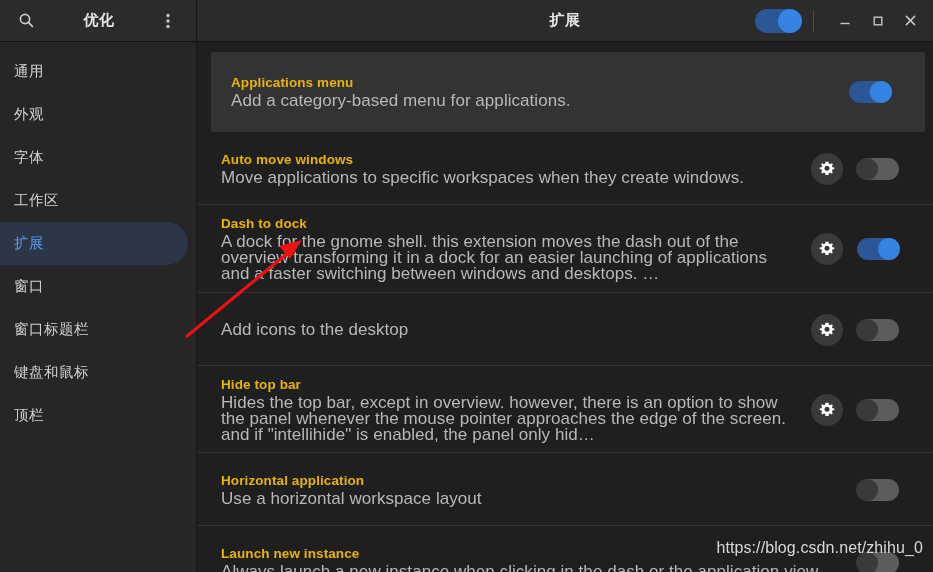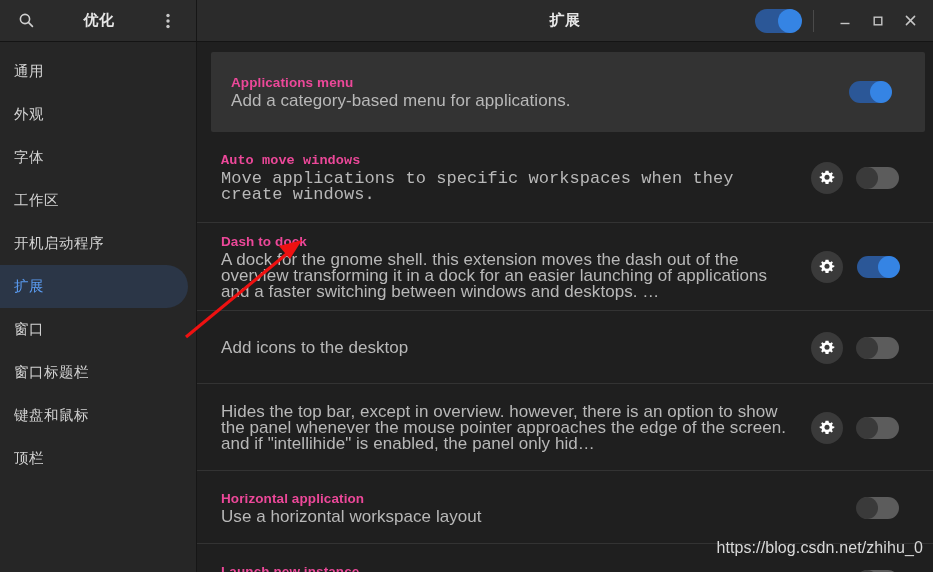--- a/index.html
+++ b/index.html
@@ -154,21 +154,21 @@
     margin: 0 8px 0 14px;
     padding-left: 20px;
     border-radius: 2px;
   }
   .row-text {
     flex: 1;
     min-width: 0;
     padding-right: 14px;
   }
   .row-name {
-    color: #ec4899;
+    color: #eab308;
     font-size: 13.5px;
     font-weight: 700;
     letter-spacing: 0.1px;
     margin-bottom: 3px;
   }
   .row-desc {
     color: #b8b8b8;
     font-size: 17px;
     line-height: 16px;
     letter-spacing: 0.05px;
@@ -291,23 +291,20 @@
         </div>
         <div class="side-item">
           <span>外观</span>
         </div>
         <div class="side-item">
           <span>字体</span>
         </div>
         <div class="side-item">
           <span>工作区</span>
         </div>
-        <div class="side-item">
-          <span>开机启动程序</span>
-        </div>
         <div class="side-item active">
           <span>扩展</span>
         </div>
         <div class="side-item">
           <span>窗口</span>
         </div>
         <div class="side-item">
           <span>窗口标题栏</span>
         </div>
         <div class="side-item">
@@ -323,21 +320,21 @@
           <div class="row-text">
             <div class="row-name">Applications menu</div>
             <div class="row-desc">Add a category-based menu for applications.</div>
           </div>
           <div class="row-ctrls">
             <div class="toggle on">
               <span class="knob"></span>
             </div>
           </div>
         </div>
-        <div class="ext-row" style="height: 91px; font-family: Liberation Mono, monospace;">
+        <div class="ext-row" style="height: 73px;">
           <div class="row-text">
             <div class="row-name">Auto move windows</div>
             <div class="row-desc">Move applications to specific workspaces when they create windows.</div>
           </div>
           <div class="row-ctrls">
             <div class="gear">
               <svg width="16" height="16" viewBox="0 0 16 16">
                 <path fill="#ffffff" d="M8 0.8 L9.5 0.8 L9.9 2.6 L11.2 3.2 L12.8 2.3 L13.9 3.4 L12.9 5 L13.5 6.3 L15.3 6.6 L15.3 8.1 L13.5 8.5 L12.9 9.8 L13.8 11.4 L12.7 12.5 L11.1 11.5 L9.8 12.1 L9.5 13.9 L8 13.9 L6.5 13.9 L6.2 12.1 L4.9 11.5 L3.3 12.4 L2.2 11.3 L3.1 9.7 L2.5 8.4 L0.7 8.1 L0.7 6.6 L2.5 6.2 L3.1 4.9 L2.2 3.3 L3.3 2.2 L4.9 3.2 L6.2 2.6 L6.5 0.8 Z"></path>
                 <circle cx="8" cy="7.3" r="2.5" fill="#3a3a3a"></circle>
               </svg>
@@ -378,20 +375,21 @@
               </svg>
             </div>
             <div class="toggle off">
               <span class="knob"></span>
             </div>
           </div>
           <div class="sep"></div>
         </div>
         <div class="ext-row" style="height: 87px;">
           <div class="row-text">
+            <div class="row-name">Hide top bar</div>
             <div class="row-desc">Hides the top bar, except in overview. however, there is an option to show the panel whenever the mouse pointer approaches the edge of the screen. and if "intellihide" is enabled, the panel only hid…</div>
           </div>
           <div class="row-ctrls">
             <div class="gear">
               <svg width="16" height="16" viewBox="0 0 16 16">
                 <path fill="#ffffff" d="M8 0.8 L9.5 0.8 L9.9 2.6 L11.2 3.2 L12.8 2.3 L13.9 3.4 L12.9 5 L13.5 6.3 L15.3 6.6 L15.3 8.1 L13.5 8.5 L12.9 9.8 L13.8 11.4 L12.7 12.5 L11.1 11.5 L9.8 12.1 L9.5 13.9 L8 13.9 L6.5 13.9 L6.2 12.1 L4.9 11.5 L3.3 12.4 L2.2 11.3 L3.1 9.7 L2.5 8.4 L0.7 8.1 L0.7 6.6 L2.5 6.2 L3.1 4.9 L2.2 3.3 L3.3 2.2 L4.9 3.2 L6.2 2.6 L6.5 0.8 Z"></path>
                 <circle cx="8" cy="7.3" r="2.5" fill="#3a3a3a"></circle>
               </svg>
             </div>
             <div class="toggle off">

